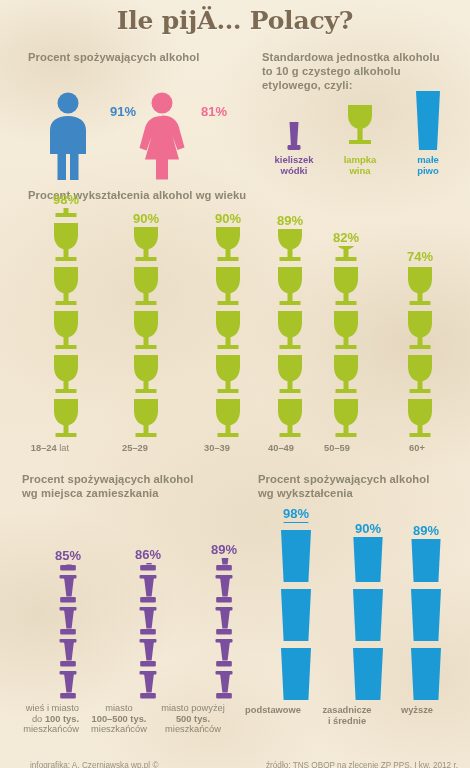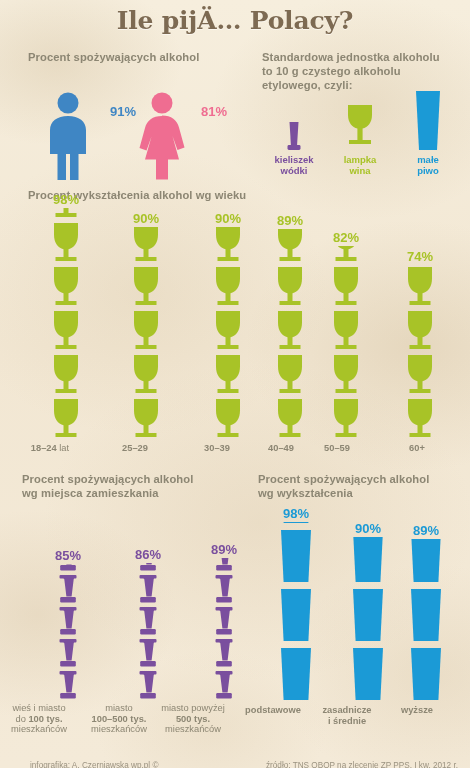--- a/index.html
+++ b/index.html
@@ -407,21 +407,21 @@
             </div>
             <div style="margin-bottom:2px">
               <svg width="22" height="30" viewBox="0 0 22 30" class="glass-slot">
        <path d="M4 1h14l-1.3 4.2-2.1 17.3H9.4L7.3 5.2 4 1z" fill="#7a4f9e"></path>
        <rect x="2.5" y="1" width="17" height="3.4" rx="1" fill="#7a4f9e"></rect>
        <rect x="3.2" y="23" width="15.6" height="5.4" rx="1.2" fill="#7a4f9e"></rect>
      </svg>
             </div>
           </div>
     </div>
-    <div class="stack-label" style="width:80px;margin-left:-29px;">
+    <div class="stack-label" style="width:80px;margin-left:-29px;text-align:right;">
           <div><span class="lab-norm">wieś i miasto</span></div>
           <div><span class="lab-norm">do </span><span class="lab-strong">100 tys.</span></div>
           <div><span class="lab-norm">mieszkańców</span></div>
         </div>
   </div>
   <div class="stack-col" style="left:108px;top:547px;width:80px;">
     <div class="stack-pct" style="color:#7a4f9e;">86%</div>
     <div class="stack-box" style="width:22px;height:137px;">
       <div class="stack-inner" style="display:flex;flex-direction:column-reverse;align-items:center;">
             <div style="margin-bottom:0px">

